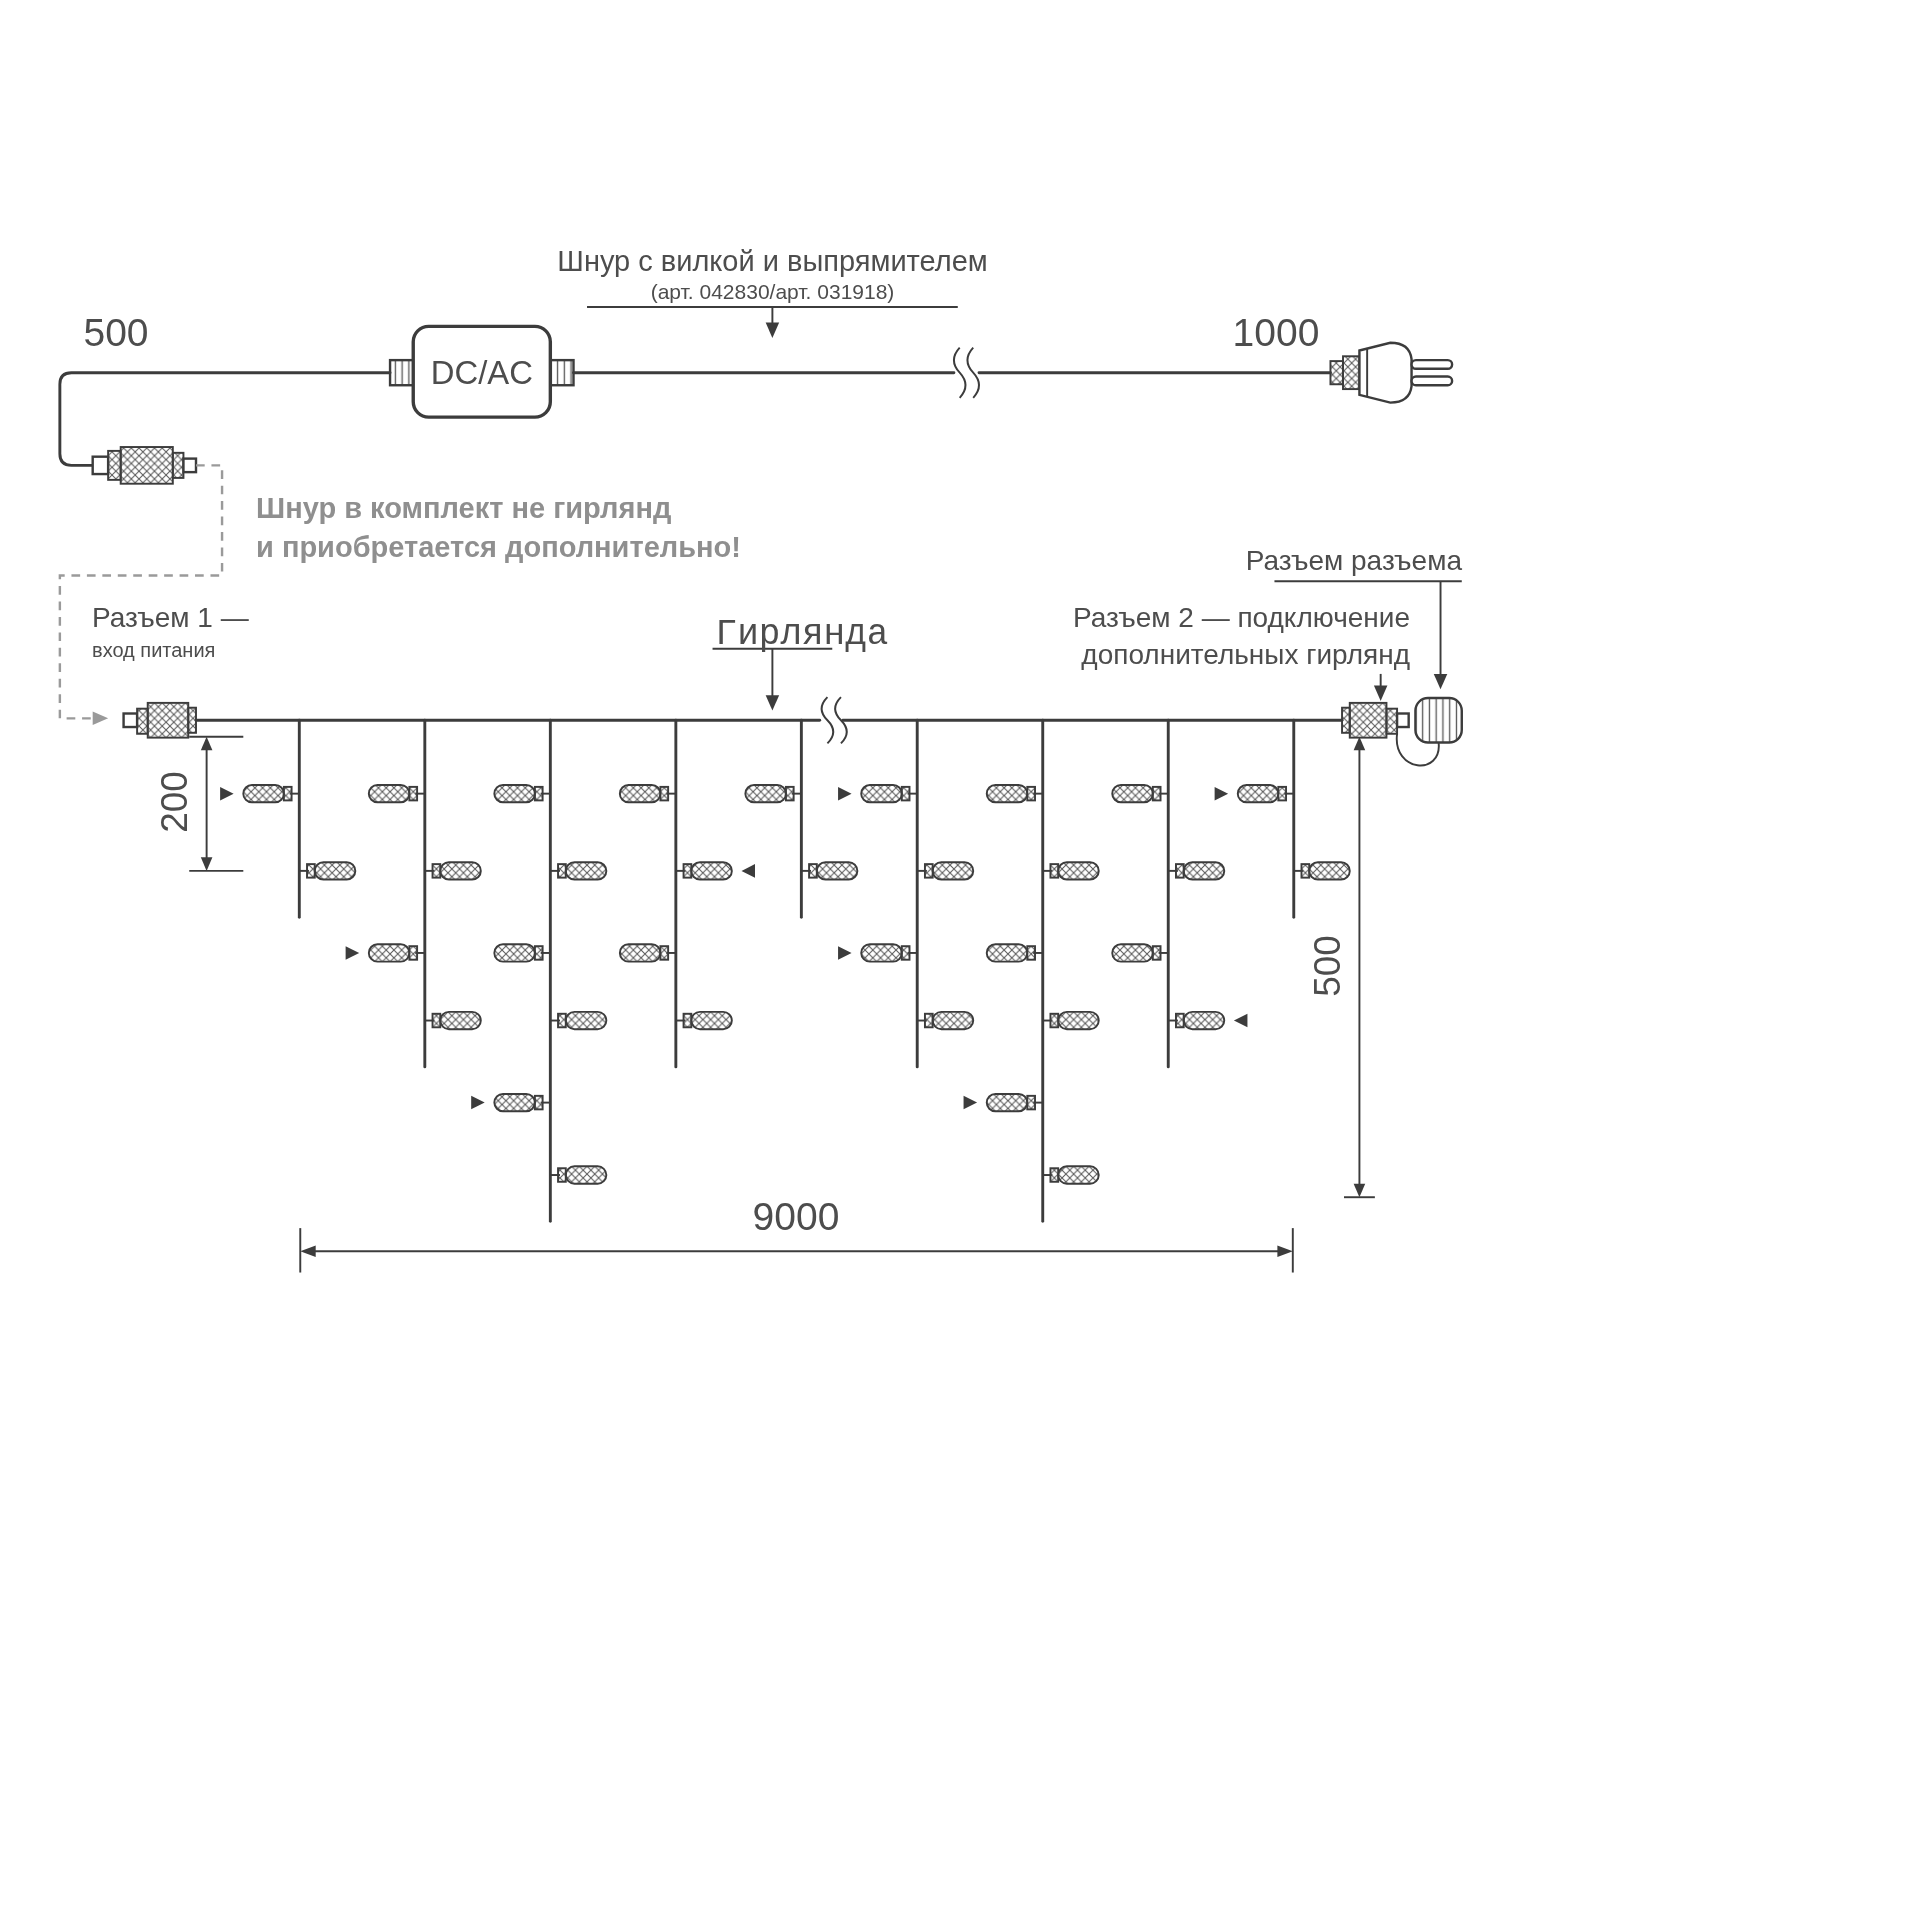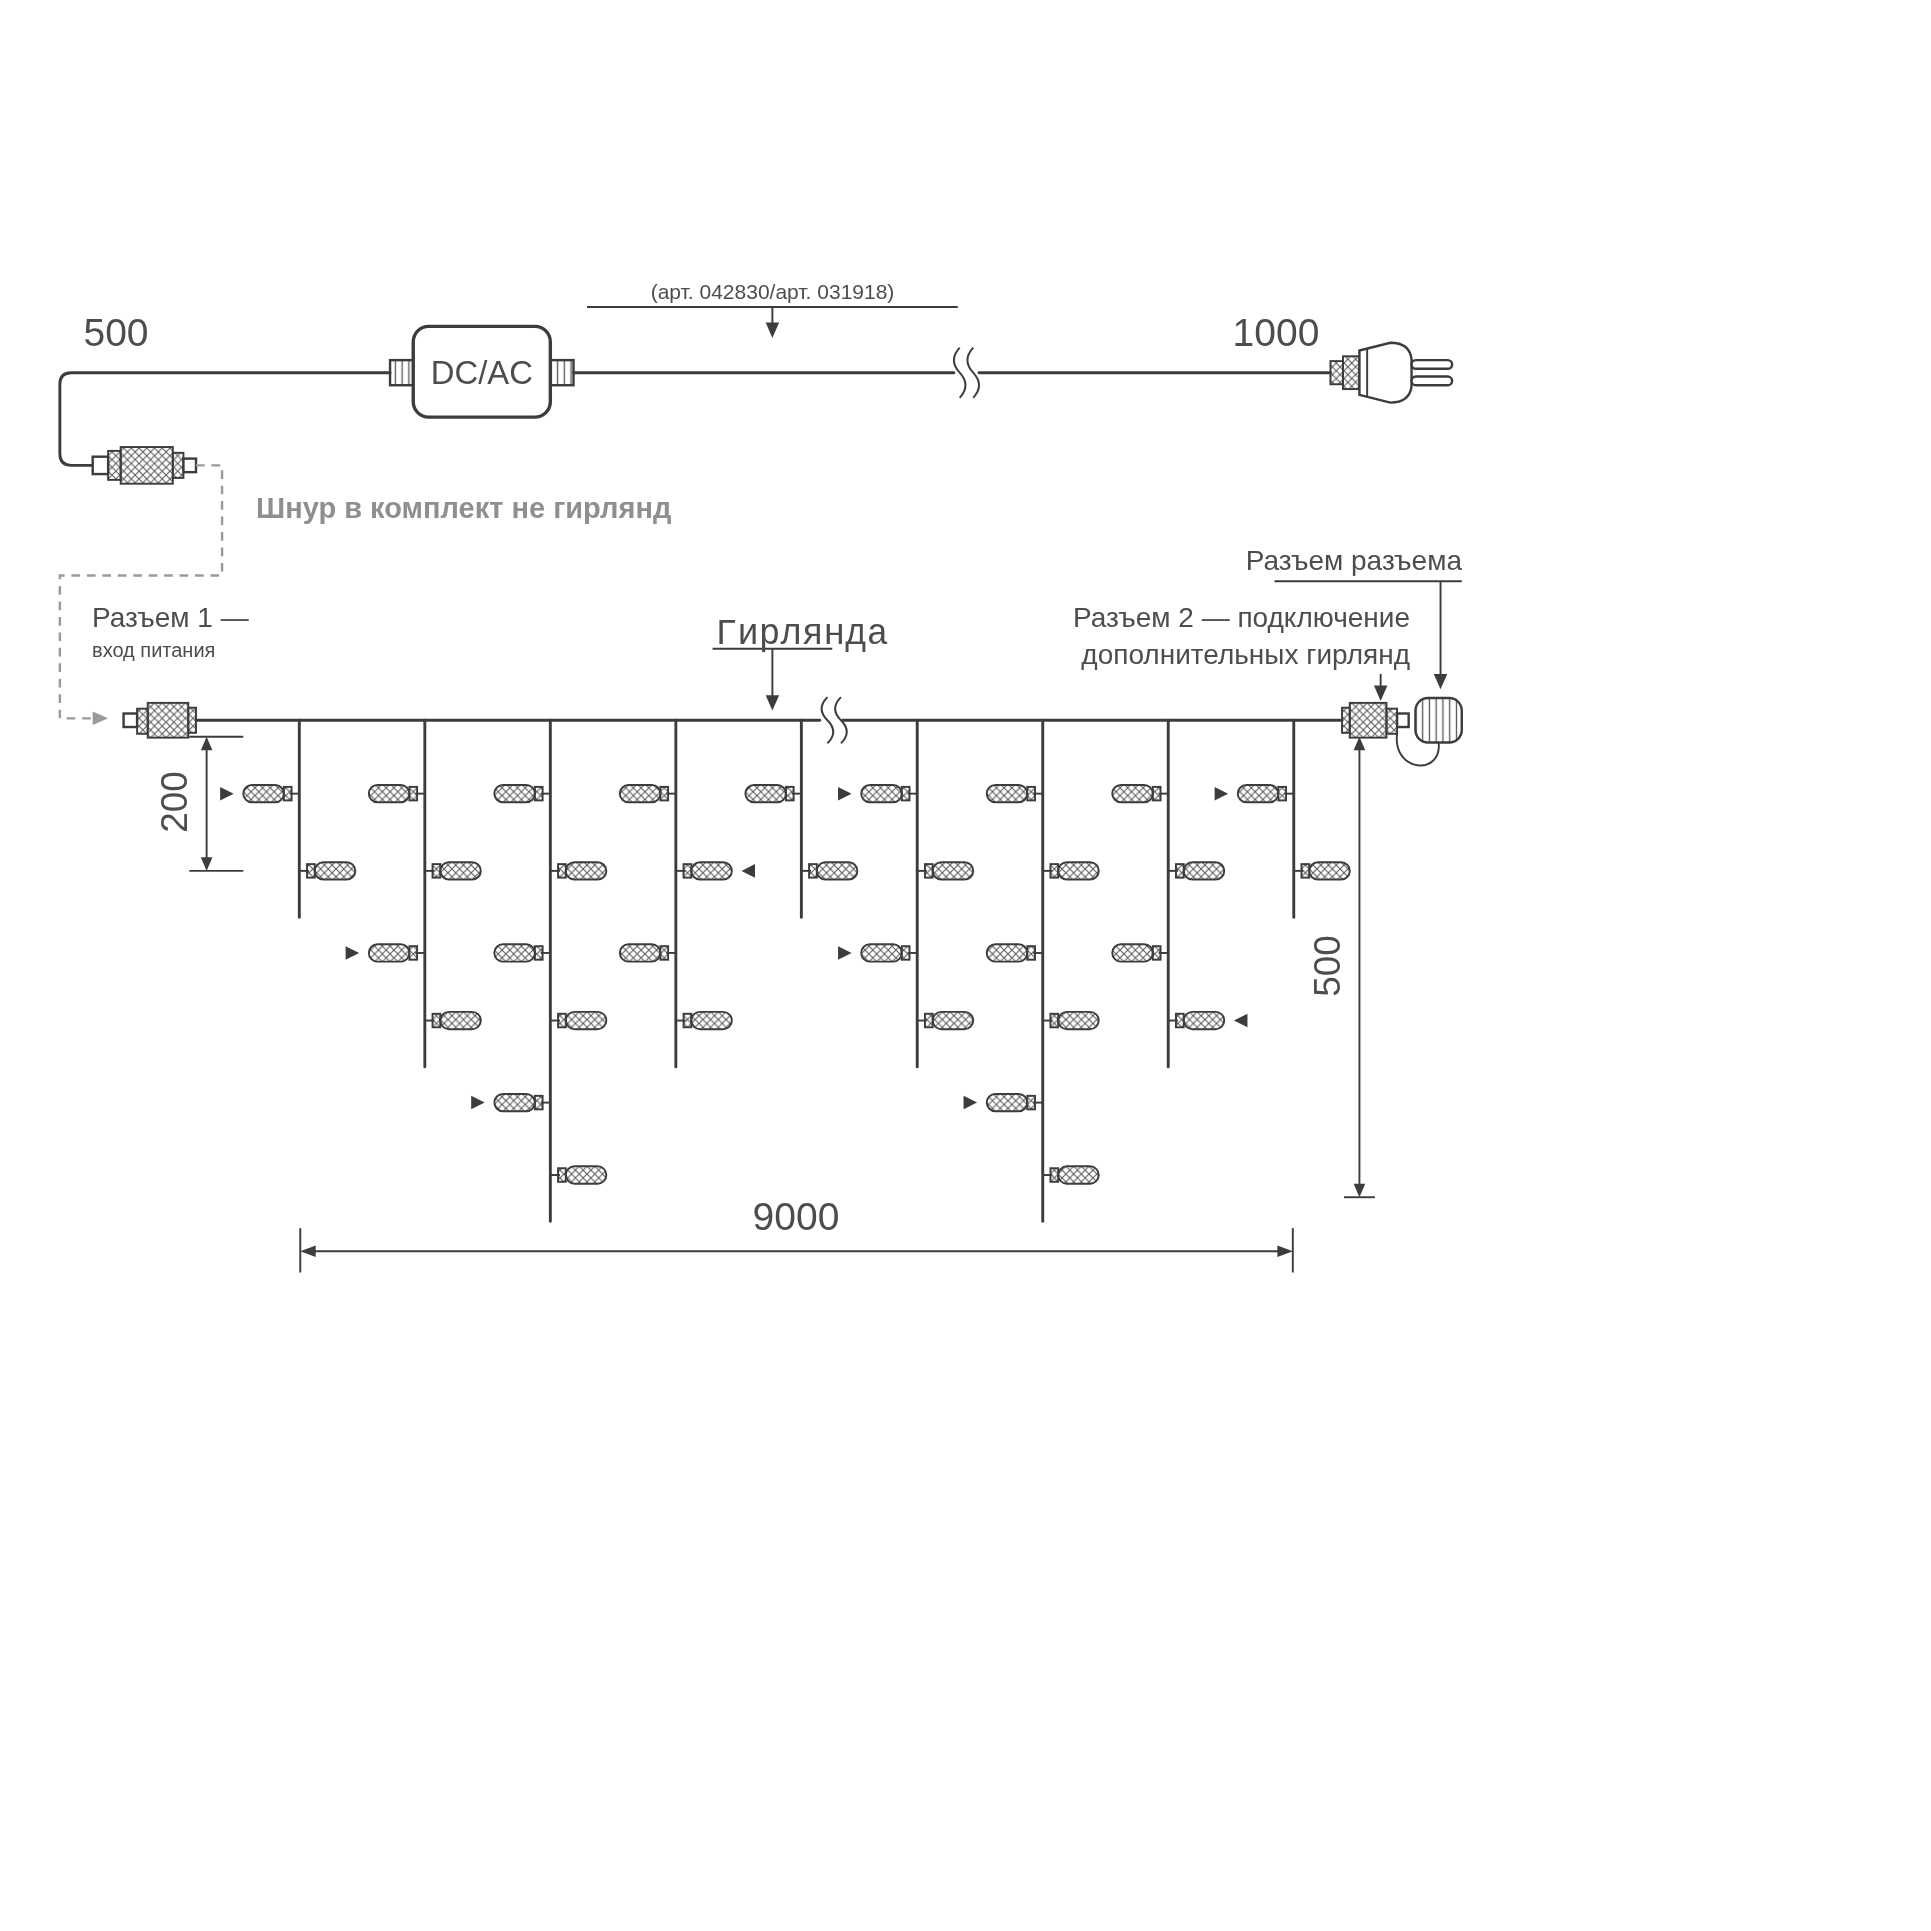--- a/index.html
+++ b/index.html
@@ -286,26 +286,28 @@
 
     <g>
       <line class="thin" x1="311" y1="1272" x2="311" y2="1318"></line>
       <line class="thin" x1="1339" y1="1272" x2="1339" y2="1318"></line>
       <line class="thin" x1="325" y1="1296" x2="1325" y2="1296"></line>
       <polygon class="arr" points="327,1290 327,1302 311,1296"></polygon>
       <polygon class="arr" points="1323,1290 1323,1302 1339,1296"></polygon>
     </g>
   </svg>
 
+  <div class="lbl center" style="left:531px;top:245px;width:483px;font-size:29px;">Шнур с вилкой и выпрямителем</div>
   <div class="lbl center" style="left:531px;top:280px;width:483px;font-size:21px;">(арт. 042830/арт. 031918)</div>
 
   <div class="lbl center" style="left:63px;top:311px;width:106px;font-size:39px;">500</div>
   <div class="lbl center" style="left:1218px;top:311px;width:116px;font-size:39px;">1000</div>
 
   <div class="lbl muted" style="left:256px;top:492px;font-size:29px;">Шнур в комплект не гирлянд</div>
+  <div class="lbl muted" style="left:256px;top:531px;font-size:29px;">и приобретается дополнительно!</div>
 
   <div class="lbl" style="left:92px;top:602px;font-size:28px;">Разъем 1 —</div>
   <div class="lbl" style="left:92px;top:639px;font-size:20px;">вход питания</div>
 
   <div class="lbl center" style="left:696px;top:614px;width:212px;font-size:36px;font-family:Liberation Mono, monospace;">Гирлянда</div>
 
   <div class="lbl right" style="left:1014px;top:602px;width:396px;font-size:28px;">Разъем 2 — подключение</div>
   <div class="lbl right" style="left:1014px;top:639px;width:396px;font-size:28px;">дополнительных гирлянд</div>
 
   <div class="lbl right" style="left:1170px;top:545px;width:292px;font-size:28px;">Разъем разъема</div>

